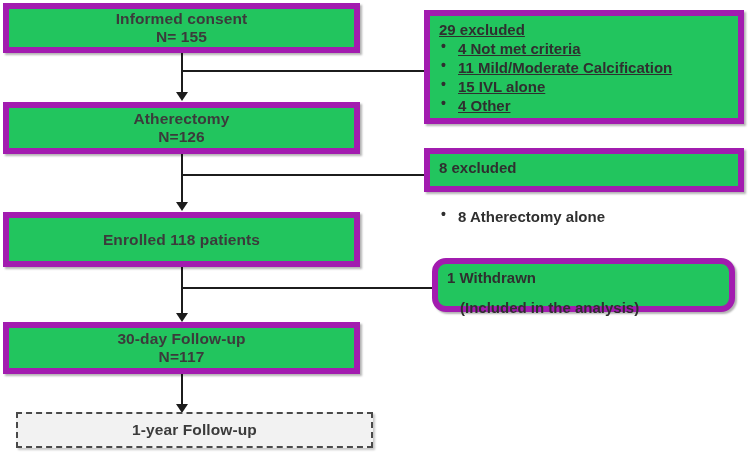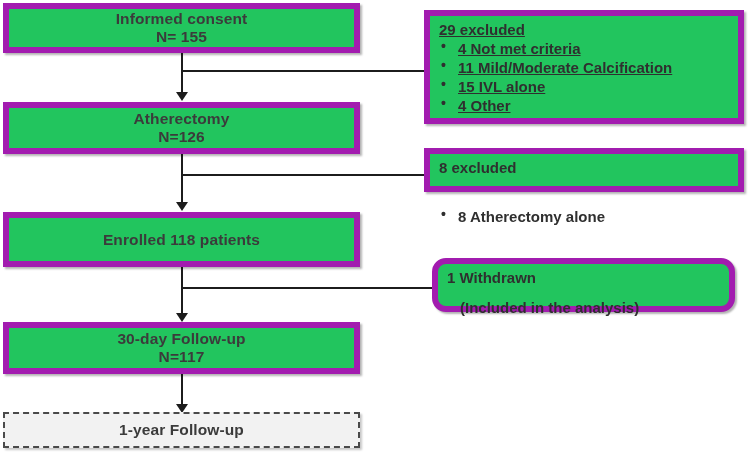--- a/index.html
+++ b/index.html
@@ -139,21 +139,21 @@
 
   <div class="node primary" style="left:3px; top:212px; width:357px; height:55px;">
     <span class="ln">Enrolled 118 patients</span>
   </div>
 
   <div class="node primary" style="left:3px; top:322px; width:357px; height:52px;">
     <span class="ln">30-day Follow-up</span>
     <span class="ln">N=117</span>
   </div>
 
-  <div class="node primary dashed" style="left:3px; top:412px; width:357px; height:36px;">
+  <div class="node primary dashed" style="left:16px; top:412px; width:357px; height:36px;">
     <span class="ln">1-year Follow-up</span>
   </div>
 
   <div class="node side" style="left:424px; top:10px; width:320px; height:114px;text-decoration:underline;">
     <span class="hdr">29 excluded</span>
     <ul>
       <li><span class="bullet">•</span><span>4 Not met criteria</span></li>
       <li><span class="bullet">•</span><span>11 Mild/Moderate Calcification</span></li>
       <li><span class="bullet">•</span><span>15 IVL alone</span></li>
       <li><span class="bullet">•</span><span>4 Other</span></li>

